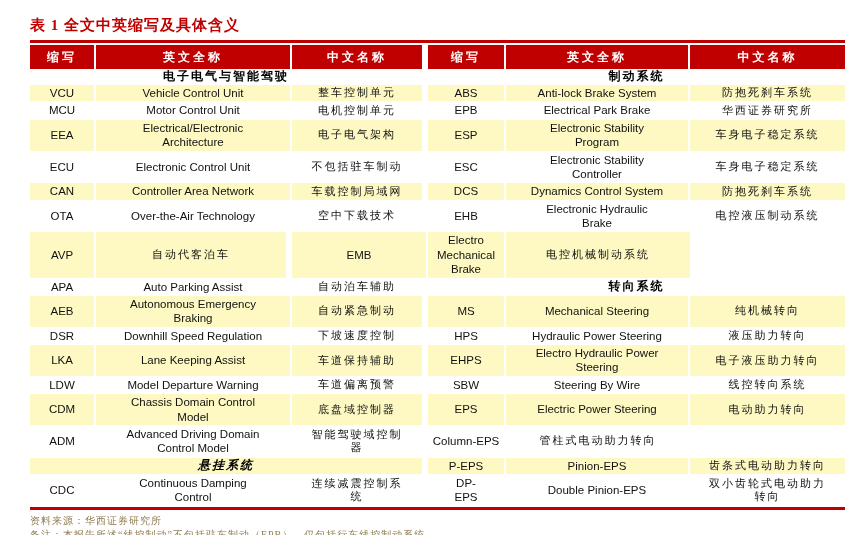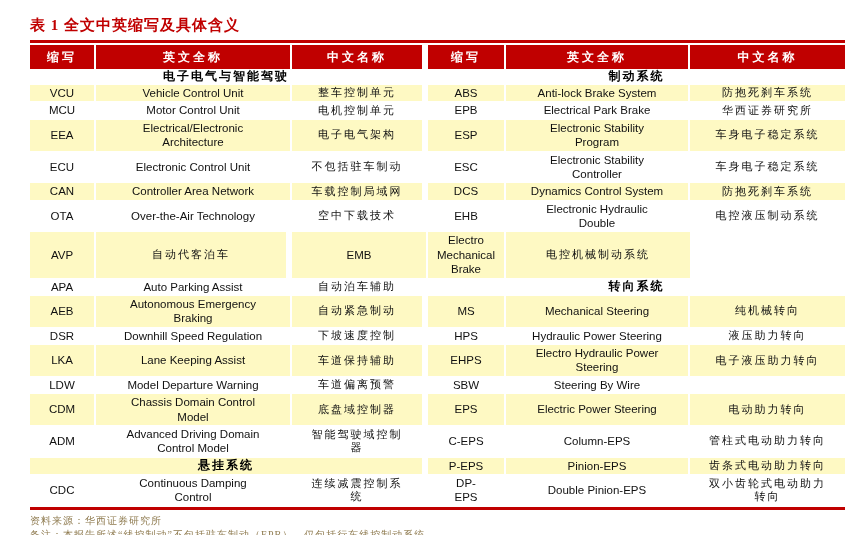--- a/index.html
+++ b/index.html
@@ -124,21 +124,21 @@
           <div class="cell c-abbr">DCS</div>
           <div class="cell c-en">Dynamics Control System</div>
           <div class="cell c-cn last">防抱死刹车系统</div>
         </div>
         <div class="grid trow">
           <div class="cell c-abbr">OTA</div>
           <div class="cell c-en">Over-the-Air Technology</div>
           <div class="cell c-cn midgap">空中下载技术</div>
           <div class="cell c-abbr">EHB</div>
           <div class="cell c-en">Electronic Hydraulic
-Double</div>
+Brake</div>
           <div class="cell c-cn last">电控液压制动系统</div>
         </div>
         <div class="grid trow shaded">
           <div class="cell c-abbr">AVP</div>
           <div class="cell c-cn midgap">自动代客泊车</div>
           <div class="cell c-abbr">EMB</div>
           <div class="cell c-en">Electro Mechanical Brake</div>
           <div class="cell c-cn last">电控机械制动系统</div>
         </div>
         <div class="grid trow">
@@ -172,42 +172,42 @@
           <div class="cell c-en">Electro Hydraulic Power
 Steering</div>
           <div class="cell c-cn last">电子液压助力转向</div>
         </div>
         <div class="grid trow">
           <div class="cell c-abbr">LDW</div>
           <div class="cell c-en">Model Departure Warning</div>
           <div class="cell c-cn midgap">车道偏离预警</div>
           <div class="cell c-abbr">SBW</div>
           <div class="cell c-en">Steering By Wire</div>
+          <div class="cell c-cn last">线控转向系统</div>
         </div>
         <div class="grid trow shaded">
           <div class="cell c-abbr">CDM</div>
           <div class="cell c-en">Chassis Domain Control
 Model</div>
           <div class="cell c-cn midgap">底盘域控制器</div>
           <div class="cell c-abbr">EPS</div>
           <div class="cell c-en">Electric Power Steering</div>
           <div class="cell c-cn last">电动助力转向</div>
         </div>
         <div class="grid trow">
           <div class="cell c-abbr">ADM</div>
           <div class="cell c-en">Advanced Driving Domain
 Control Model</div>
           <div class="cell c-cn midgap">智能驾驶域控制
 器</div>
-          <div class="cell c-abbr">C-EPS</div>
           <div class="cell c-en">Column-EPS</div>
           <div class="cell c-cn last">管柱式电动助力转向</div>
         </div>
         <div class="grid trow shaded">
-          <div class="cell section midgap" style="grid-column: 1 / span 3;">悬挂系统</div>
+          <div class="cell section midgap" style="grid-column: 1 / span 3; font-style: italic;">悬挂系统</div>
           <div class="cell c-abbr">P-EPS</div>
           <div class="cell c-en">Pinion-EPS</div>
           <div class="cell c-cn last">齿条式电动助力转向</div>
         </div>
         <div class="grid trow">
           <div class="cell c-abbr">CDC</div>
           <div class="cell c-en">Continuous Damping
 Control</div>
           <div class="cell c-cn midgap">连续减震控制系
 统</div>

